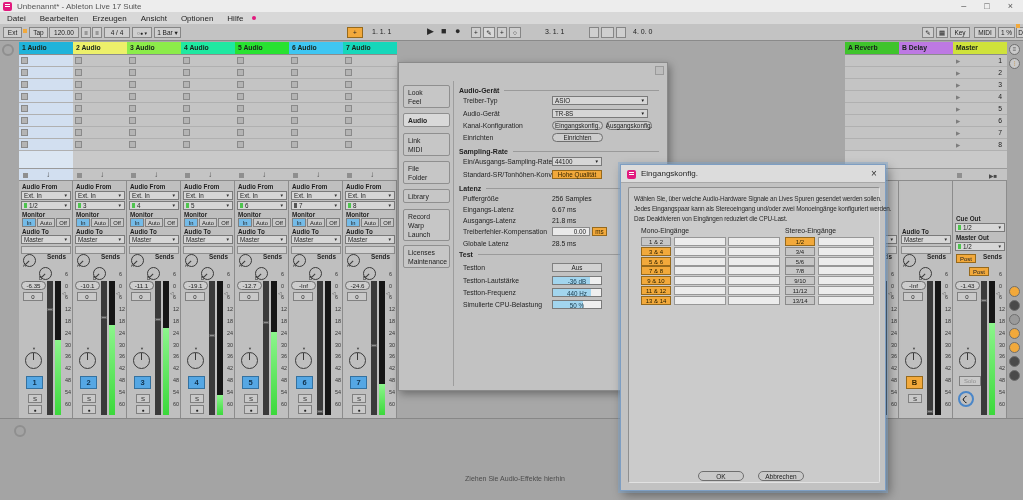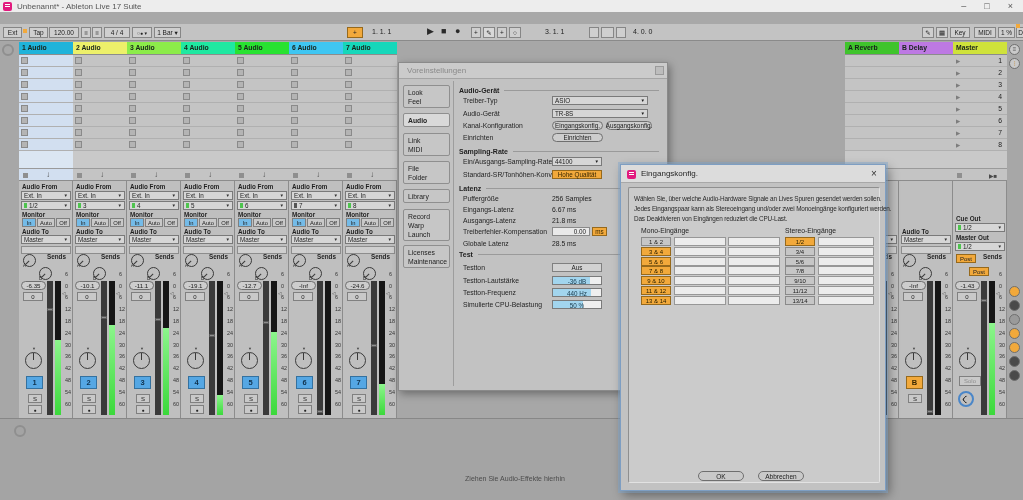--- a/index.html
+++ b/index.html
@@ -107,20 +107,29 @@
   <div class="titlebar">
     <div class="live-logo"></div>
     <span class="title-text">Unbenannt* - Ableton Live 17 Suite</span>
     <div class="win-controls">
       <span>–</span>
       <span>□</span>
       <span>×</span>
     </div>
   </div>
 
+  <div class="menubar" id="menubar">
+      <div class="menu-item">Datei</div>
+      <div class="menu-item">Bearbeiten</div>
+      <div class="menu-item">Erzeugen</div>
+      <div class="menu-item">Ansicht</div>
+      <div class="menu-item">Optionen</div>
+      <div class="menu-item">Hilfe</div>
+      <div class="notif-dot"></div>
+    </div>
 
   <div class="transport" id="transport">
       <div class="t-box" style="left: 3px; width: 19px;">Ext</div>
       <div class="a" style="left: 23px; top: 5px; width: 4px; height: 4px; background: rgb(242, 169, 59);"></div>
       <div class="t-box" style="left: 29px; width: 19px;">Tap</div>
       <div class="t-box" style="left: 49px; width: 30px;">120.00</div>
       <div class="t-box" style="left: 81px; width: 10px; font-size: 4px;">|||</div>
       <div class="t-box" style="left: 92px; width: 10px; font-size: 4px;">|||</div>
       <div class="t-box" style="left: 104px; width: 26px;">4 / 4</div>
       <div class="t-box" style="left: 132px; width: 20px; font-size: 5px;">○● ▾</div>
@@ -978,21 +987,20 @@
       <div class="rp-circle" style="top: 314px; background: rgb(74, 74, 74);"></div>
       <div class="rp-circle" style="top: 328px; background: rgb(74, 74, 74);"></div>
     </div>
 
   <div id="device-area">
     <div class="circle-ring" style="left:14px;top:6px;width:12px;height:12px;"></div>
     <div class="drop-hint">Ziehen Sie Audio-Effekte hierhin</div>
   </div>
 
   <div id="prefs">
-    <div class="ptitle">Voreinstellungen</div>
     <div class="pclose"></div>
     <div class="divider"></div>
     <div id="ptabs">
         <div class="ptab" style="top: 22px; height: 23px; position: absolute;">
           <div>Look</div>
           <div>Feel</div>
         </div>
         <div class="ptab active" style="top: 50px; height: 14px; position: absolute;">
           <div>Audio</div>
         </div>

